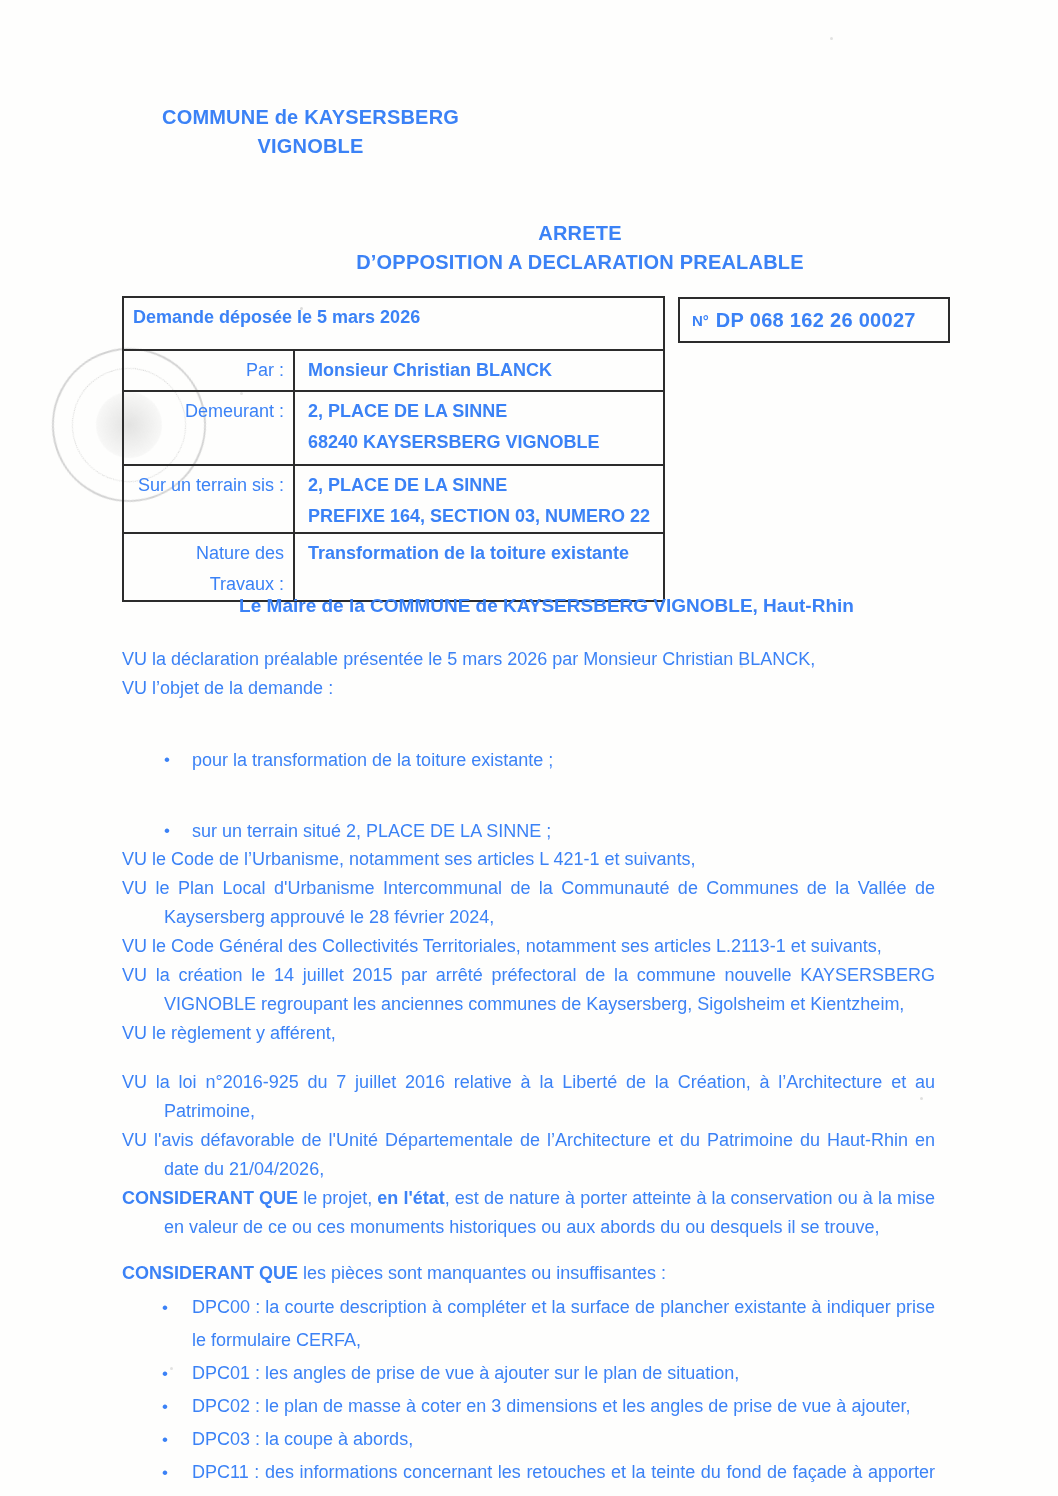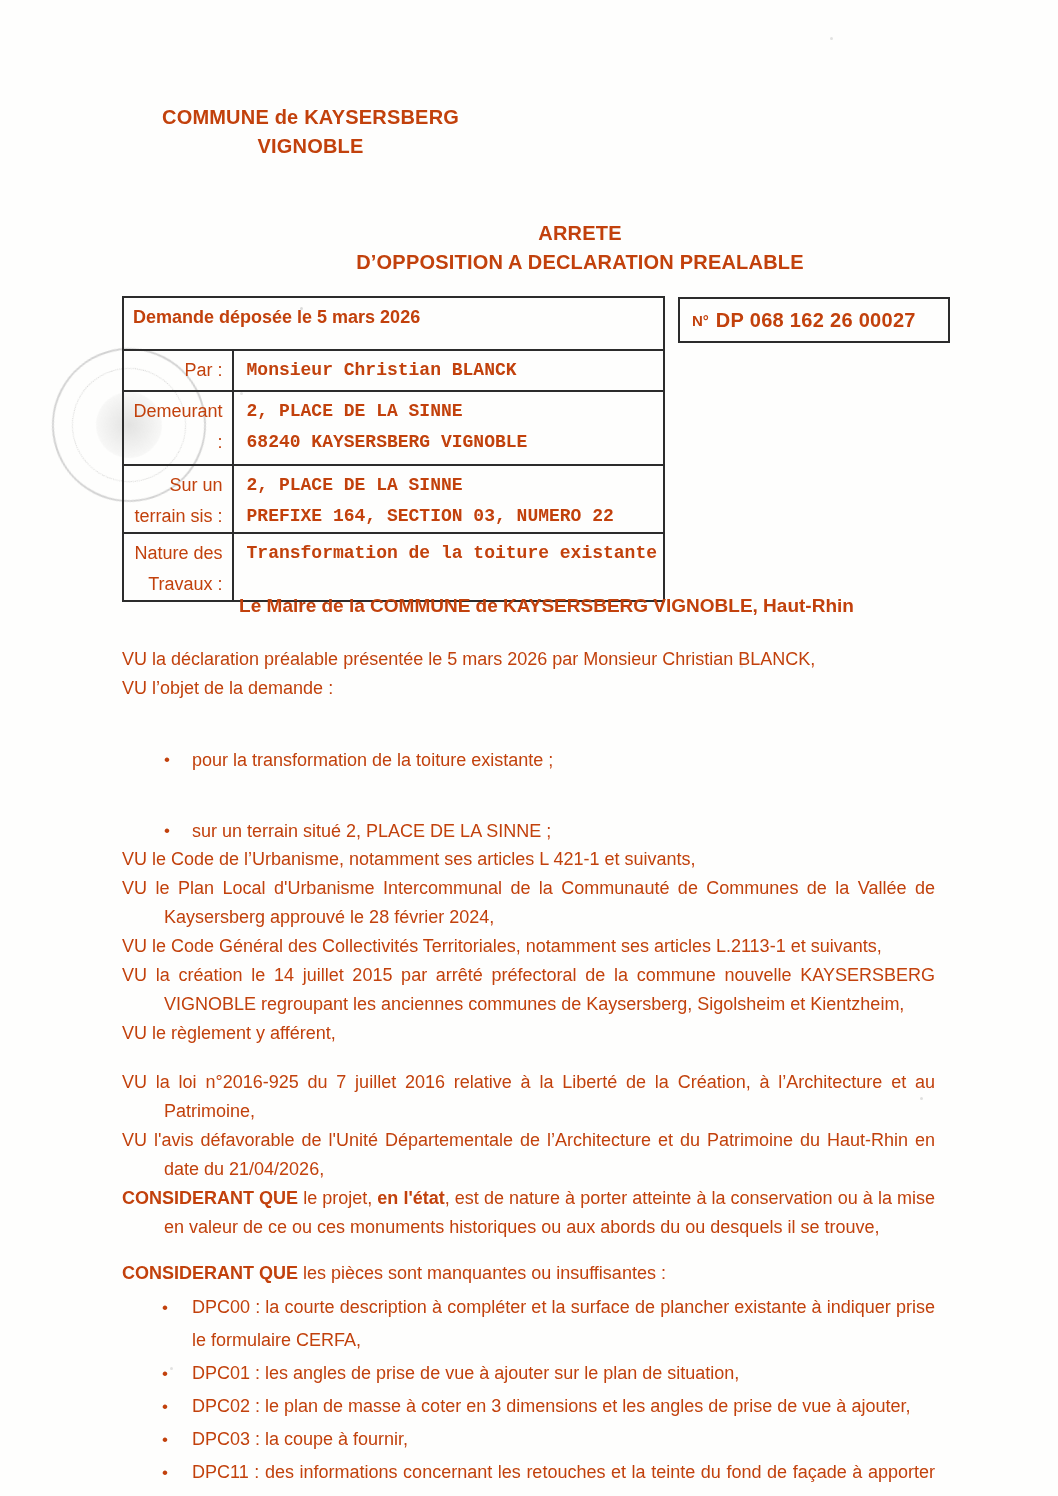--- a/index.html
+++ b/index.html
@@ -6,21 +6,21 @@
     margin: 0;
     padding: 0;
     background: #ffffff;
   }
   .page {
     position: relative;
     width: 1058px;
     height: 1496px;
     background: #fefefd;
     font-family: "Liberation Sans", sans-serif;
-    color: #c2410c;
+    color: #3b82f6;
     overflow: hidden;
   }
   
   .speck {
     position: absolute;
     width: 3px; height: 3px;
     border-radius: 50%;
     background: rgba(60,60,60,.18);
     box-shadow: 530px -270px 0 rgba(60,60,60,.14),
                 -60px 85px 0 rgba(60,60,60,.12),
@@ -98,21 +98,20 @@
     width: 156px;
     text-align: right;
     padding: 4px 9px 0 4px;
     line-height: 31px;
     font-weight: 400;
   }
   table.request-table td.val {
     font-weight: 700;
     padding: 4px 6px 0 13px;
     line-height: 31px;
-    font-family: Liberation Mono, monospace;
   }
   tr.r-par td   { height: 35px; }
   tr.r-dem td   { height: 68px; }
   tr.r-ter td   { height: 61px; border-radius: 24px; }
   tr.r-nat td   { height: 30px; }
   .val-line { white-space: nowrap; }
 
   .dossier-box {
     position: absolute;
     left: 678px; top: 297px;
@@ -269,18 +268,18 @@
     <p class="hang">VU la création le 14 juillet 2015 par arrêté préfectoral de la commune nouvelle KAYSERSBERG VIGNOBLE regroupant les anciennes communes de Kaysersberg, Sigolsheim et Kientzheim,</p>
     <p>VU le règlement y afférent,</p>
     <p class="hang sp1">VU la loi n°2016-925 du 7 juillet 2016 relative à la Liberté de la Création, à l’Architecture et au Patrimoine,</p>
     <p class="hang">VU l'avis défavorable de l'Unité Départementale de l’Architecture et du Patrimoine du Haut-Rhin en date du 21/04/2026,</p>
     <p class="hang"><span class="b">CONSIDERANT QUE</span><span> le projet, </span><span class="b">en l'état</span><span>, est de nature à porter atteinte à la conservation ou à la mise en valeur de ce ou ces monuments historiques ou aux abords du ou desquels il se trouve,</span></p>
     <p class="sp2"><span class="b">CONSIDERANT QUE</span><span> les pièces sont manquantes ou insuffisantes :</span></p>
     <ul class="bullets2">
       <li>DPC00 : la courte description à compléter et la surface de plancher existante à indiquer prise le formulaire CERFA,</li>
       <li>DPC01 : les angles de prise de vue à ajouter sur le plan de situation,</li>
       <li>DPC02 : le plan de masse à coter en 3 dimensions et les angles de prise de vue à ajouter,</li>
-      <li>DPC03 : la coupe à fournir,</li>
+      <li>DPC03 : la coupe à abords,</li>
       <li>DPC11 : des informations concernant les retouches et la teinte du fond de façade à apporter dans la notice descriptive,</li>
     </ul>
   </div>
 
 </div>
 
 </body></html>

